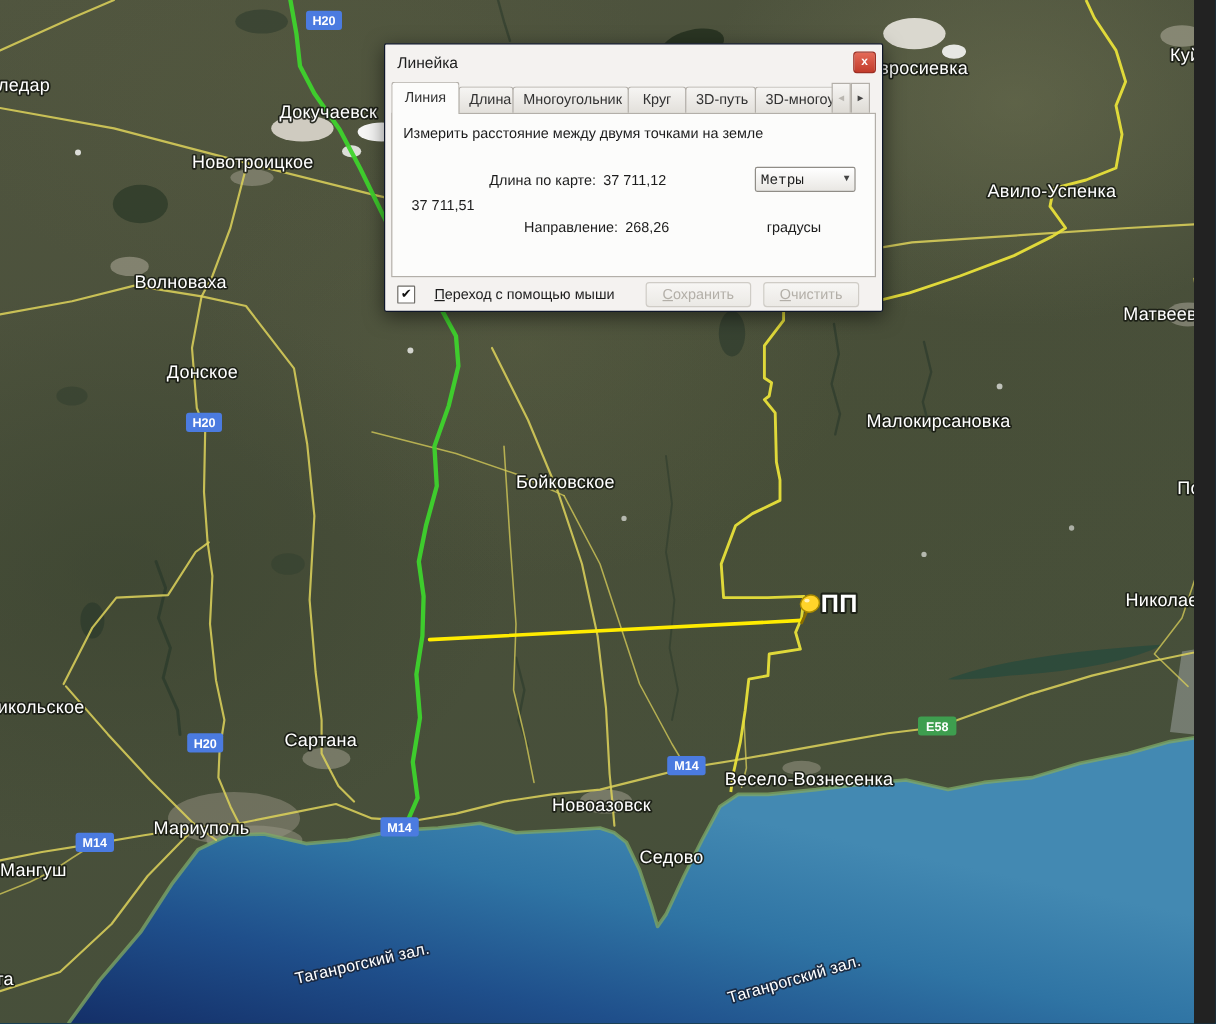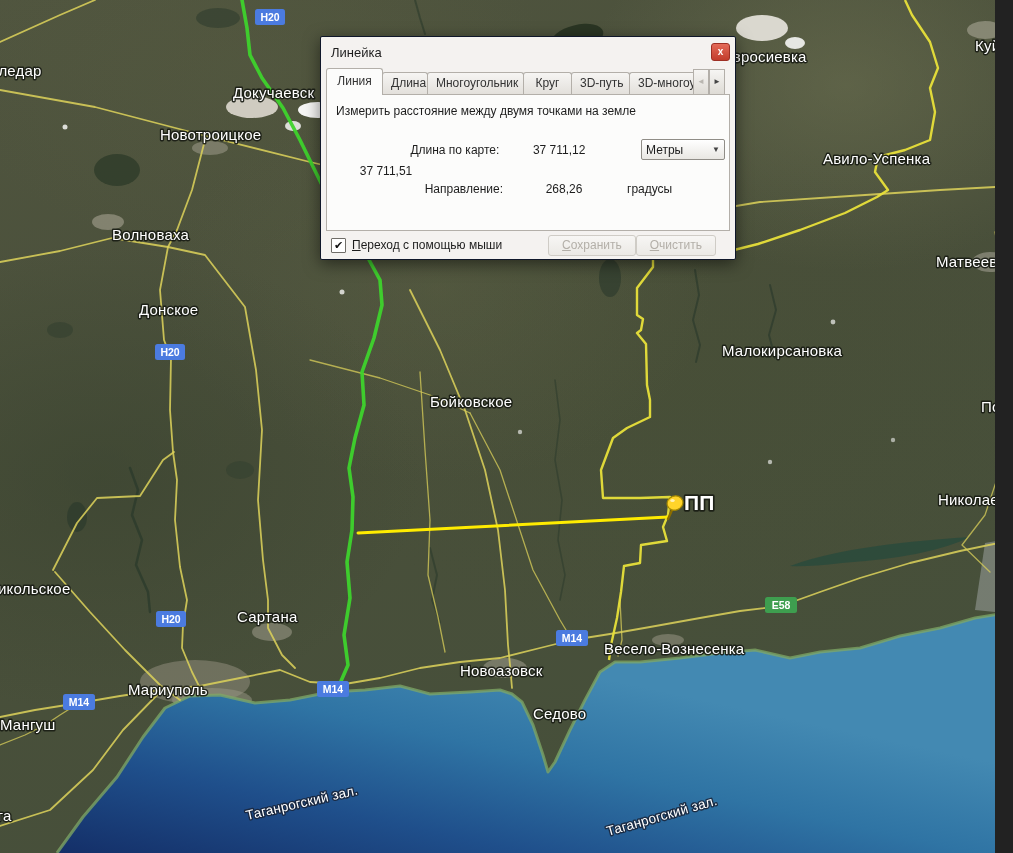--- a/index.html
+++ b/index.html
@@ -37,35 +37,35 @@
     background:linear-gradient(#f6f5f3,#e2dfda);color:#333;font-size:12px;
     overflow:hidden;white-space:nowrap;padding:0 8px;}
   .tab.active{height:27px;line-height:25px;background:#fcfcfb;z-index:2;}
   .tab-scroll{width:14px;height:24px;border:1px solid #b3afa9;background:linear-gradient(#f6f5f3,#dedbd5);
     font-size:8px;text-align:center;line-height:23px;color:#444;}
   .tab-scroll.disabled{color:#b9b6b0;}
   .panel{position:absolute;left:5px;right:5px;top:57px;bottom:28px;
     background:#fcfcfb;border:1px solid #b3afa9;font-size:12px;}
   .desc{padding:9px 10px 0 9px;}
   .rows{margin-top:21px;}
-  .frow{display:flex;align-items:center;margin:4px 4px;}
+  .frow{display:flex;align-items:center;margin:4px 16px;}
   .flabel{width:172px;text-align:right;padding-right:6px;}
-  .fvalue{width:110px;text-align:center;}
+  .fvalue{width:110px;text-align:left;}
   .funit{margin-left:28px;}
   .unit-select{box-sizing:border-box;width:84px;height:21px;border:1px solid #908d87;border-radius:2px;
-    background:linear-gradient(#fff,#e9e7e3);display:flex;align-items:center;padding:0 4px;}
+    background:linear-gradient(#fff,#e9e7e3);display:flex;align-items:center;padding:0 4px;font-family:Liberation Mono, monospace;}
   .unit-select .sel-txt{flex:1;}
   .sel-arrow{font-size:8px;color:#444;}
   .dlg-bottom{position:absolute;left:0;right:0;bottom:0;height:28px;display:flex;align-items:center;}
   .chk-wrap{display:flex;align-items:center;margin-left:10px;flex:1;}
   .checkbox{width:13px;height:13px;background:#fff;border:1px solid #6f6d68;border-radius:1px;
     font-size:11px;line-height:12px;text-align:center;color:#111;}
-  .chk-label{margin-left:6px;display:inline-block;}
+  .chk-label{margin-left:16px;display:inline-block;}
   .chk-label::first-letter{text-decoration:underline;}
-  .btn{box-sizing:border-box;height:21px;padding:0 13px;
+  .btn{box-sizing:border-box;height:21px;margin-right:10px;padding:0 13px;
     background:linear-gradient(#f7f6f4,#ebe9e5);border:1px solid #cfccc6;border-radius:3px;
     color:#b3afa8;font-size:12px;line-height:19px;display:inline-block;}
   .btn::first-letter{text-decoration:underline;}
   .btn:last-child{margin-right:19px;text-align:center;}
 </style>
 </head>
 <body>
 
 <div class="stage">
   <div class="map-bg"></div>

